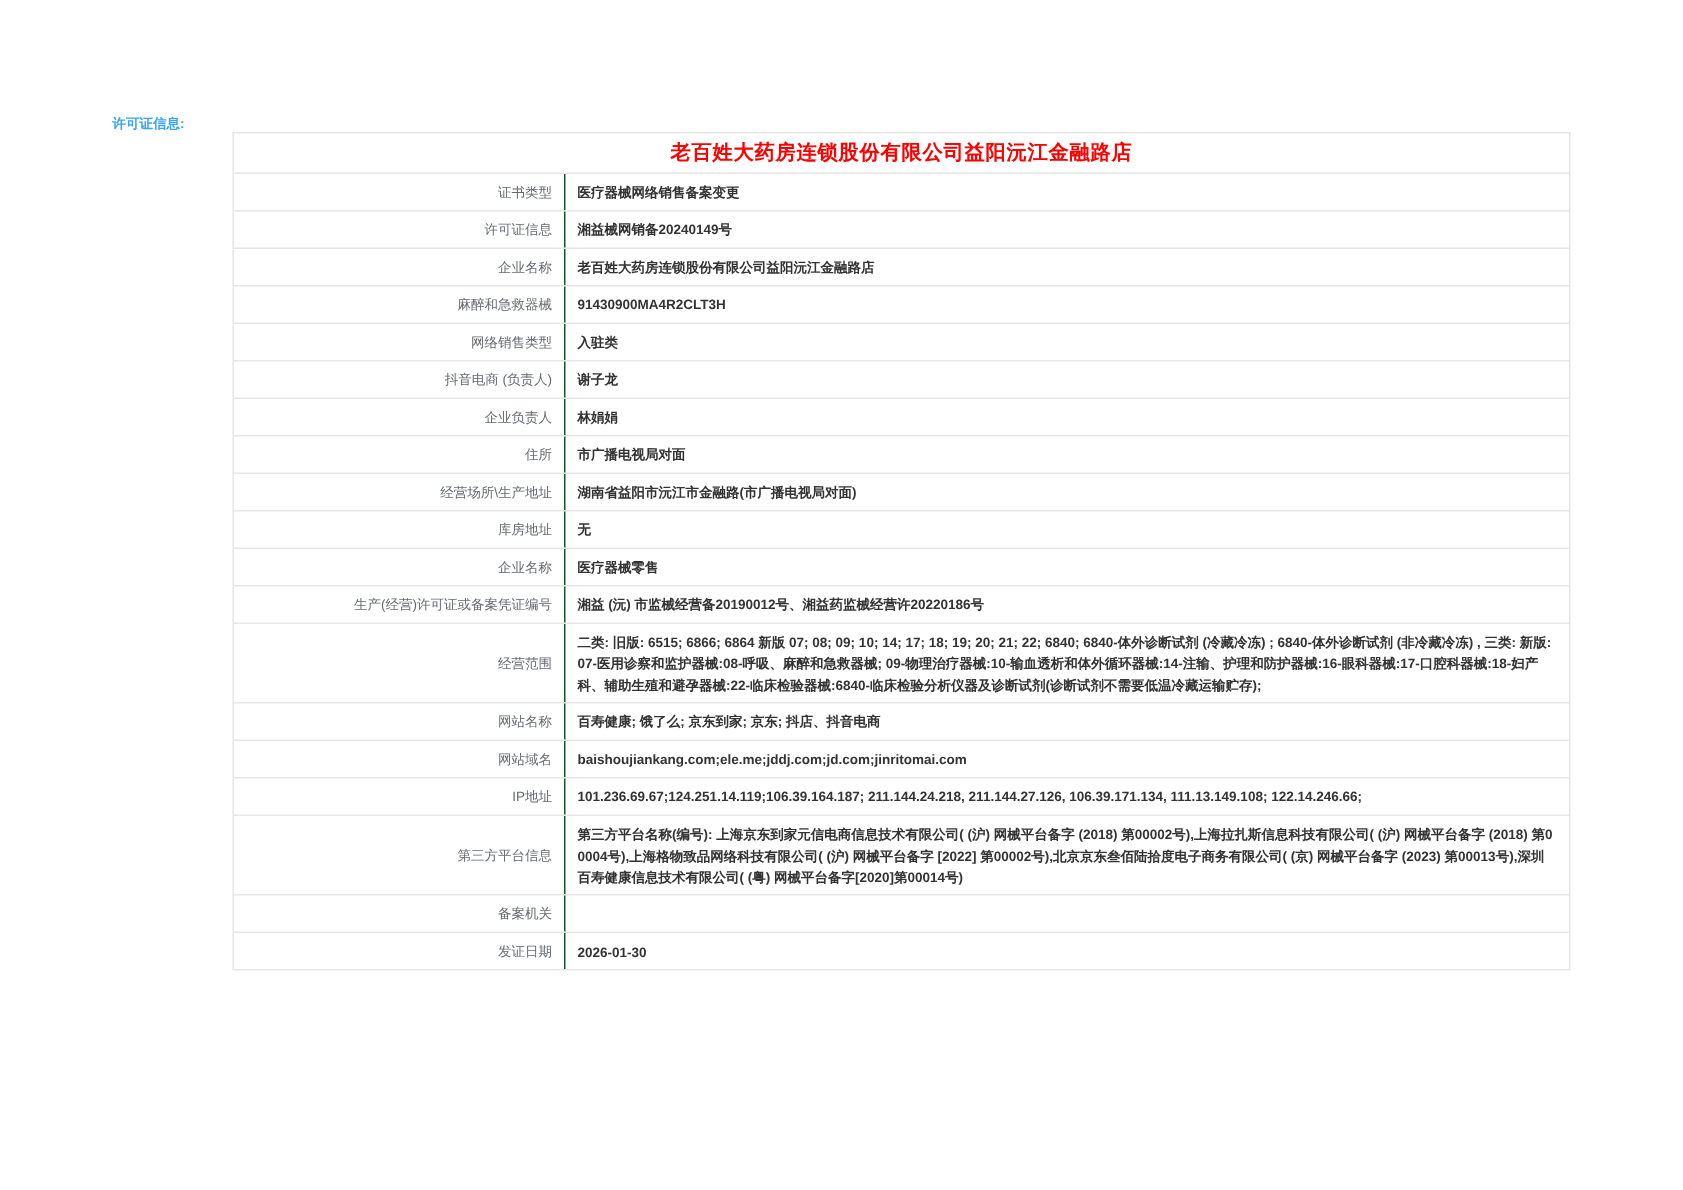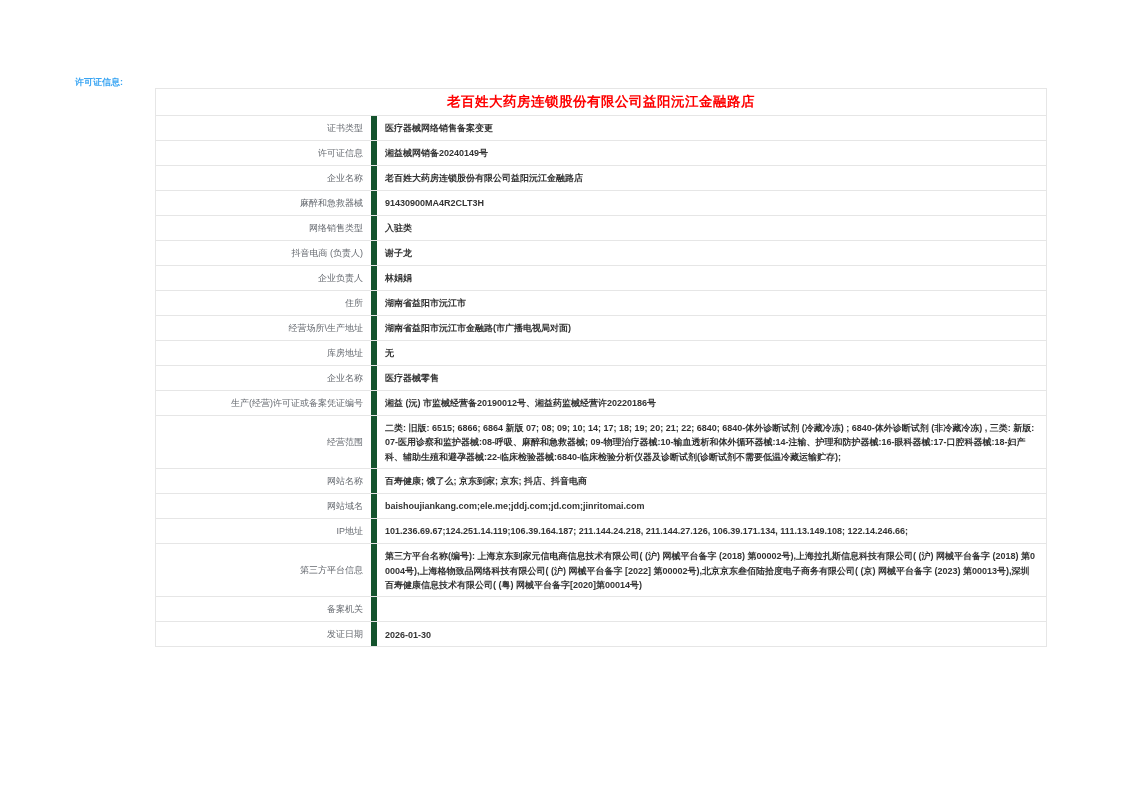--- a/index.html
+++ b/index.html
@@ -52,21 +52,21 @@
     display: flex;
     align-items: stretch;
     border-bottom: 1px solid #e6e6e6;
     min-height: 25px;
     box-sizing: border-box;
   }
   .cell-label {
     width: 221px;
     flex: 0 0 221px;
     box-sizing: border-box;
-    border-right: 6px solid #14532d;
+    border-right: 1px solid #14532d;
     color: #666a70;
     font-size: 9px;
     text-align: right;
     padding: 5px 8px 4px 4px;
     display: flex;
     align-items: center;
     justify-content: flex-end;
     line-height: 1.45;
   }
   .cell-value {
@@ -124,21 +124,21 @@
     <div class="cell-value">谢子龙</div>
   </div>
 
   <div class="table-row">
     <div class="cell-label">企业负责人</div>
     <div class="cell-value">林娟娟</div>
   </div>
 
   <div class="table-row">
     <div class="cell-label">住所</div>
-    <div class="cell-value">湖南省益阳市沅江市</div>
+    <div class="cell-value">市广播电视局对面</div>
   </div>
 
   <div class="table-row">
     <div class="cell-label">经营场所\生产地址</div>
     <div class="cell-value">湖南省益阳市沅江市金融路(市广播电视局对面)</div>
   </div>
 
   <div class="table-row">
     <div class="cell-label">库房地址</div>
     <div class="cell-value">无</div>

